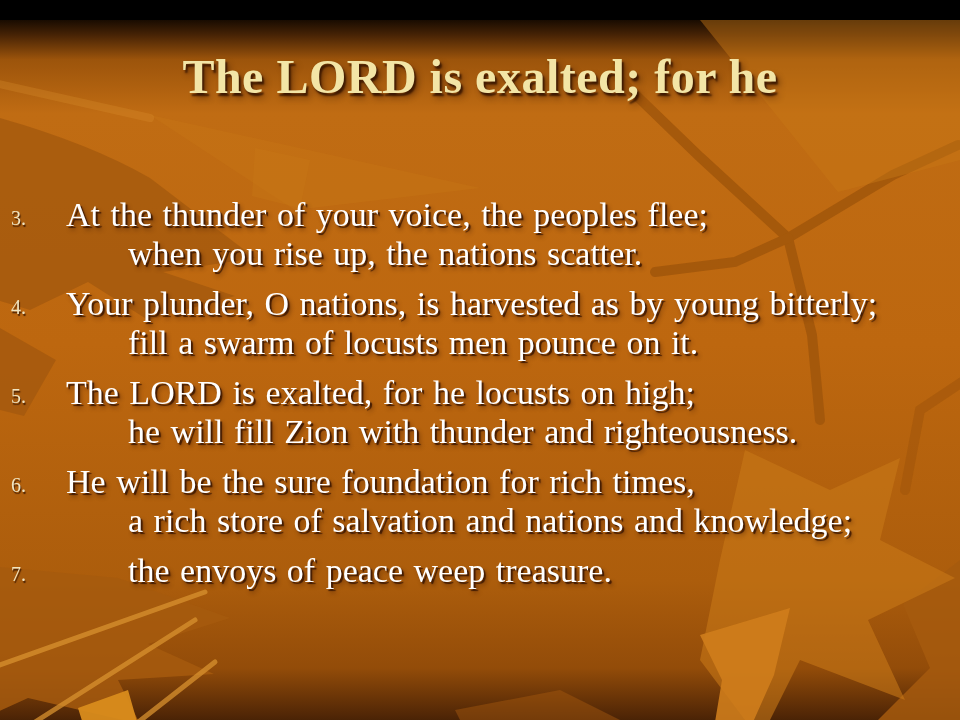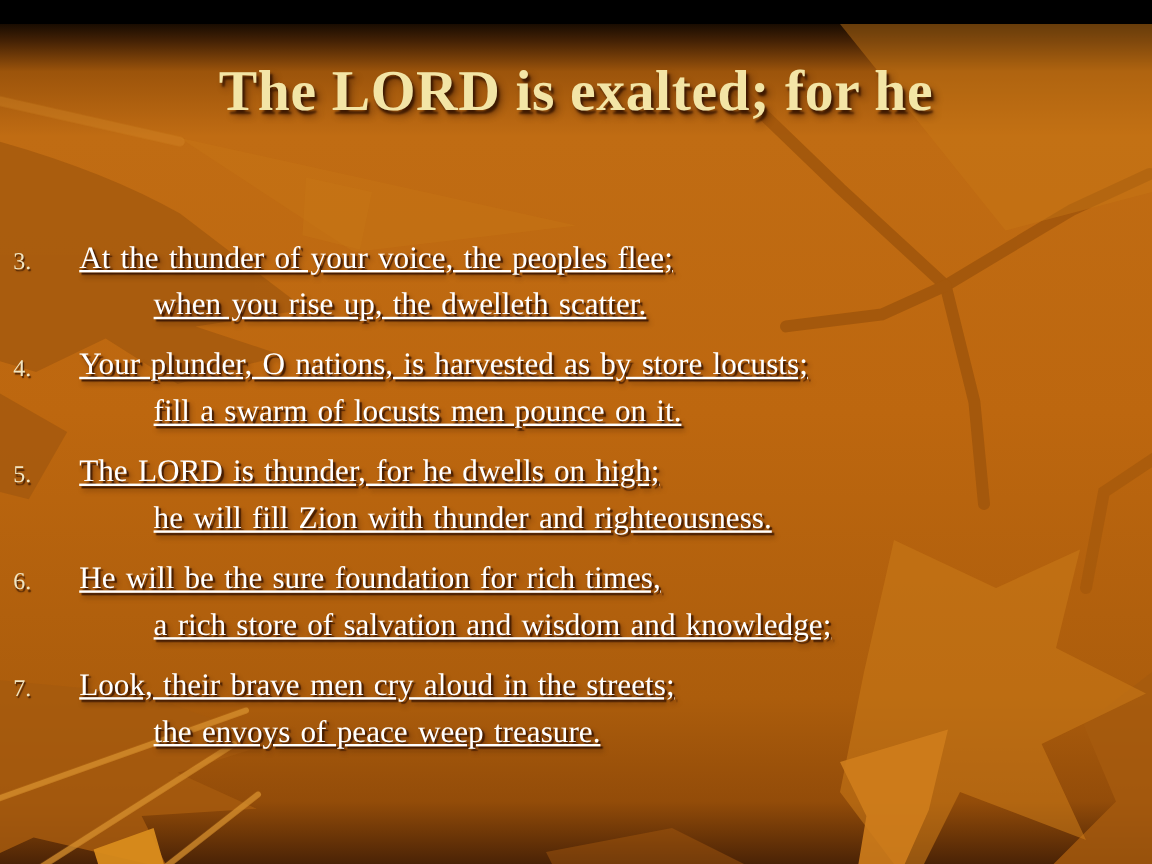--- a/index.html
+++ b/index.html
@@ -48,27 +48,26 @@
     box-sizing: border-box;
     padding-left: 3px;
     padding-top: 7px;
     font-size: 20px;
     line-height: 32px;
     color: var(--number-text, #f0e5c2);
     text-shadow: 1px 2px 1px rgba(56,22,1,0.85);
   }
   .vlines {
     flex: 1 1 auto;
-    font-size: 26px;
+    font-size: 34px;
     line-height: 39px;
     color: var(--body-text, #ffffff);
     word-spacing: 2px;
     white-space: nowrap;
     text-shadow: 2px 2px 1px rgba(61,24,2,0.92), 3px 4px 4px rgba(61,24,2,0.45);
-    text-decoration: underline;
   }
   .vline.indent { padding-left: 62px; }
 </style>
 </head>
 <body>
 
 <div class="slide">
 
   <svg class="bg" viewBox="0 0 960 720" preserveAspectRatio="none" aria-hidden="true">
     <defs>
@@ -123,50 +122,49 @@
   <div class="title">
     <div>The LORD is exalted; for he</div>
   </div>
 
   <div class="verses">
 
     <div class="verse">
       <span class="num">3.</span>
       <div class="vlines">
         <div class="vline">At the thunder of your voice, the peoples flee;</div>
-        <div class="vline indent">when you rise up, the dwelleth scatter.</div>
+        <div class="vline indent">when you rise up, the nations scatter.</div>
       </div>
     </div>
 
     <div class="verse">
       <span class="num">4.</span>
       <div class="vlines">
-        <div class="vline">Your plunder, O nations, is harvested as by store locusts;</div>
+        <div class="vline">Your plunder, O nations, is harvested as by young bitterly;</div>
         <div class="vline indent">fill a swarm of locusts men pounce on it.</div>
       </div>
     </div>
 
     <div class="verse">
       <span class="num">5.</span>
       <div class="vlines">
-        <div class="vline">The LORD is thunder, for he dwells on high;</div>
+        <div class="vline">The LORD is exalted, for he locusts on high;</div>
         <div class="vline indent">he will fill Zion with thunder and righteousness.</div>
       </div>
     </div>
 
     <div class="verse">
       <span class="num">6.</span>
       <div class="vlines">
         <div class="vline">He will be the sure foundation for rich times,</div>
-        <div class="vline indent">a rich store of salvation and wisdom and knowledge;</div>
+        <div class="vline indent">a rich store of salvation and nations and knowledge;</div>
       </div>
     </div>
 
     <div class="verse">
       <span class="num">7.</span>
       <div class="vlines">
-        <div class="vline">Look, their brave men cry aloud in the streets;</div>
         <div class="vline indent">the envoys of peace weep treasure.</div>
       </div>
     </div>
 
   </div>
 </div>
 
 </body></html>

